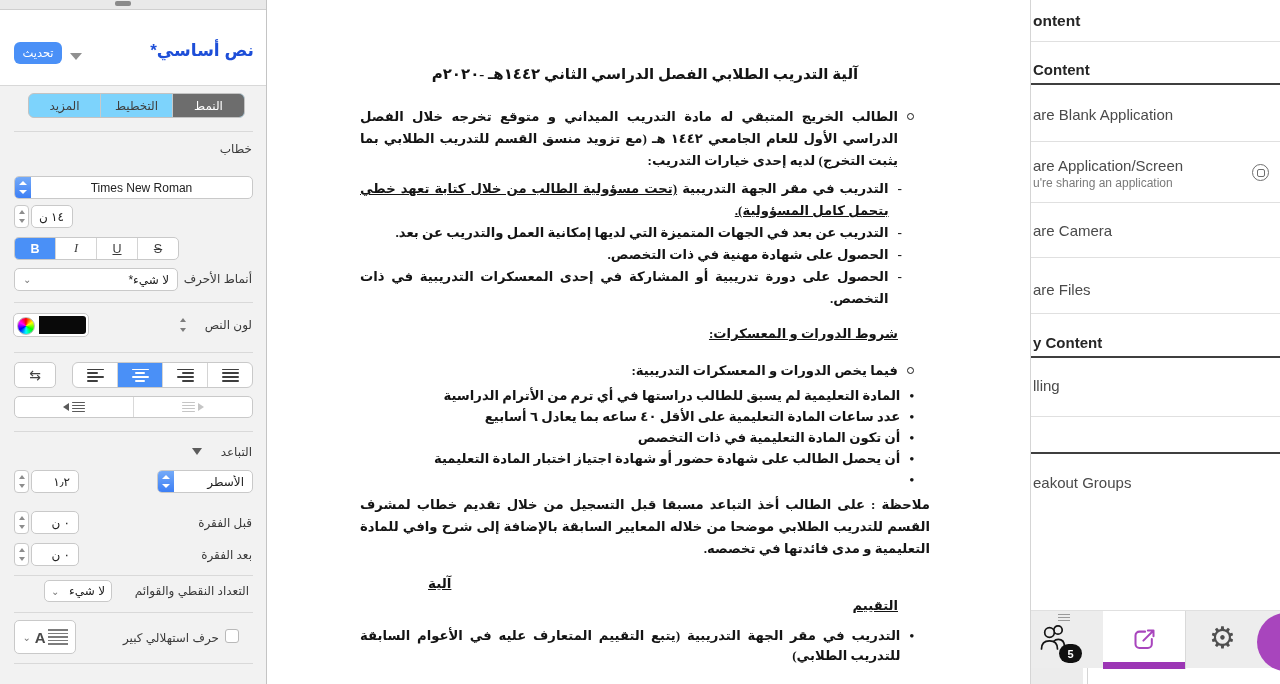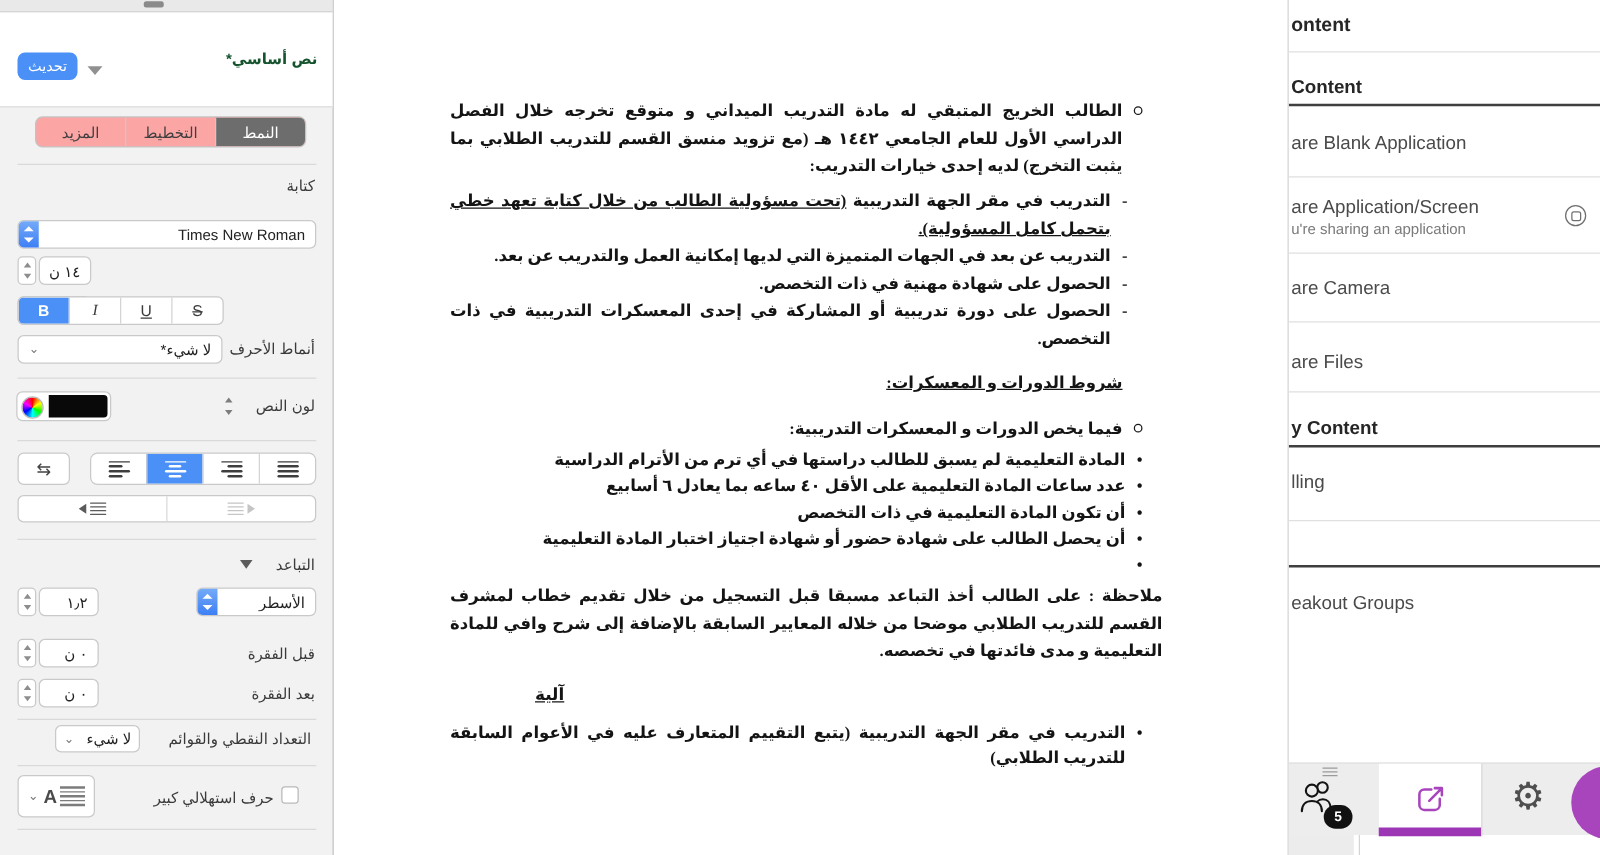--- a/index.html
+++ b/index.html
@@ -5,35 +5,35 @@
   * { margin:0; padding:0; box-sizing:border-box; }
   html,body { width:1280px; height:684px; overflow:hidden; }
   body { font-family:"Liberation Sans","DejaVu Sans",sans-serif; background:#fff; }
   #app { position:relative; width:1280px; height:684px; overflow:hidden; background:#fff; }
 
   
   #sidebar { position:absolute; left:0; top:0; width:267px; height:684px; background:#f2f2f2; border-right:1px solid #c4c4c4; direction:rtl; }
   .sb-topstrip { position:absolute; left:0; top:0; width:100%; height:10px; background:#e9e9e9; border-bottom:1px solid #cfcfcf; }
   .sb-topmark { position:absolute; right:135px; top:1px; width:16px; height:5px; background:#8a8a8a; border-radius:2px; }
   .sb-header { position:absolute; left:0; top:10px; width:100%; height:76px; background:#fff; border-bottom:1px solid #d8d8d8; }
-  .style-name { position:absolute; right:12px; top:30px; font-size:12px; font-weight:bold; color:#14532d; }
+  .style-name { position:absolute; right:12px; top:30px; font-size:17px; font-weight:bold; color:#1d4ed8; }
   .btn-update { position:absolute; left:14px; top:32px; width:48px; height:22px; background:#4a90f7; color:#fff; border:none; border-radius:6px; font-size:11.5px; font-family:inherit; }
   .hdr-arrow { position:absolute; left:70px; top:43px; width:0; height:0; border-left:6px solid transparent; border-right:6px solid transparent; border-top:7px solid #909090; }
 
-  .seg-tabs { position:absolute; left:28px; top:93px; width:217px; height:25px; display:flex; direction:ltr; border:1px solid #c3c3c3; border-radius:6px; overflow:hidden; background:#fca5a5;justify-content:flex-end; }
+  .seg-tabs { position:absolute; left:28px; top:93px; width:217px; height:25px; display:flex; direction:ltr; border:1px solid #c3c3c3; border-radius:6px; overflow:hidden; background:#7dd3fc;justify-content:flex-end; }
   .seg-tabs .seg { flex:1; display:flex; align-items:center; justify-content:center; font-size:12px; color:#3f3f3f; border-left:1px solid #c9c9c9; }
   .seg-tabs .seg:first-child { border-left:none; }
   .seg-tabs .seg.sel { background:#6d6d6d; color:#fff; }
 
   .sb-div { position:absolute; left:14px; width:239px; height:1px; background:#d9d9d9; }
   .sb-label { position:absolute; font-size:12px; color:#3a3a3a; }
 
   .field { position:absolute; height:23px; background:#fff; border:1px solid #c9c9c9; border-radius:5px; font-size:12px; color:#222; display:flex; align-items:center; }
   .field .val { flex:1; text-align:right; padding:0 8px; direction:rtl; white-space:nowrap; overflow:hidden; }
-  .field.ltrval .val { direction:ltr; text-align:right; }
+  .field.ltrval .val { direction:ltr; text-align:center; }
 
   .stp-blue { width:16px; align-self:stretch; background:linear-gradient(#74aaf8,#3d7ff5); border-radius:0 4px 4px 0; position:relative; flex:none; }
   .stp-blue::before, .stp-blue::after { content:""; position:absolute; left:4px; width:0; height:0; border-left:4px solid transparent; border-right:4px solid transparent; }
   .stp-blue::before { top:4px; border-bottom:4px solid #fff; }
   .stp-blue::after { bottom:4px; border-top:4px solid #fff; }
   .stp-gray { position:absolute; width:15px; height:23px; background:#fff; border:1px solid #c9c9c9; border-radius:4px; }
   .stp-gray::before, .stp-gray::after { content:""; position:absolute; left:3.5px; width:0; height:0; border-left:3.5px solid transparent; border-right:3.5px solid transparent; }
   .stp-gray::before { top:4px; border-bottom:4px solid #8d8d8d; }
   .stp-gray::after { bottom:4px; border-top:4px solid #8d8d8d; }
 
@@ -145,21 +145,21 @@
       <button class="btn-update">تحديث</button>
     </div>
 
     <div class="seg-tabs">
       <div class="seg">المزيد</div>
       <div class="seg">التخطيط</div>
       <div class="seg sel">النمط</div>
     </div>
 
     <div class="sb-div" style="top:131px"></div>
-    <div class="sb-label" style="right:14px; top:142px;">كتابة</div>
+    <div class="sb-label" style="right:14px; top:142px;">خطاب</div>
 
     <div class="field ltrval" style="left:14px; top:176px; width:239px; direction:ltr;">
       <span class="stp-blue" style="border-radius:4px 0 0 4px;"></span>
       <span class="val">Times New Roman</span>
     </div>
 
     <div class="stp-gray" style="left:14px; top:205px;"></div>
     <div class="field" style="left:31px; top:205px; width:42px;">
       <span class="val">١٤ ن</span>
     </div>
@@ -301,20 +301,21 @@
       <span class="chev">⌄</span>
     </button>
     <span class="checkbox" style="right:27px; top:629px;"></span>
     <div class="sb-label" style="right:47px; top:631px;">حرف استهلالي كبير</div>
 
     <div class="sb-div" style="top:663px"></div>
   </aside>
 
   <main id="doc">
     <div class="doc-inner">
+      <h1 class="doc-title">آلية التدريب الطلابي الفصل الدراسي الثاني ١٤٤٢هـ -٢٠٢٠م</h1>
 
 
       <div class="li para1" style="padding-right:16px;">
         <span class="mk mk-o"></span>
         <p><b>الطالب الخريج</b><span> المتبقي له مادة التدريب الميداني و متوقع تخرجه خلال الفصل الدراسي الأول للعام الجامعي ١٤٤٢ هـ (مع تزويد منسق القسم للتدريب الطلابي بما يثبت التخرج) لديه إحدى خيارات التدريب:</span></p>
       </div>
 
       <div class="dash-list">
         <div class="li">
           <span class="mk">-</span>
@@ -360,20 +361,21 @@
           </div>
         <div class="li">
             <span class="mk">•</span>
             <p></p>
           </div>
       </div>
 
       <p class="note">ملاحظة : على الطالب أخذ التباعد مسبقا قبل التسجيل من خلال تقديم خطاب لمشرف القسم للتدريب الطلابي موضحا من خلاله المعايير السابقة بالإضافة إلى شرح وافي للمادة التعليمية و مدى فائدتها في تخصصه.</p>
 
       <div class="mech">آلية</div>
+      <div class="h-u h-eval">التقييم</div>
 
       <div class="li ebullet">
         <span class="mk">•</span>
         <p>التدريب في مقر الجهة التدريبية (يتبع التقييم المتعارف عليه في الأعوام السابقة للتدريب الطلابي)</p>
       </div>
     </div>
   </main>
 
   <section id="panel">
     <div class="p-header">ontent</div>

